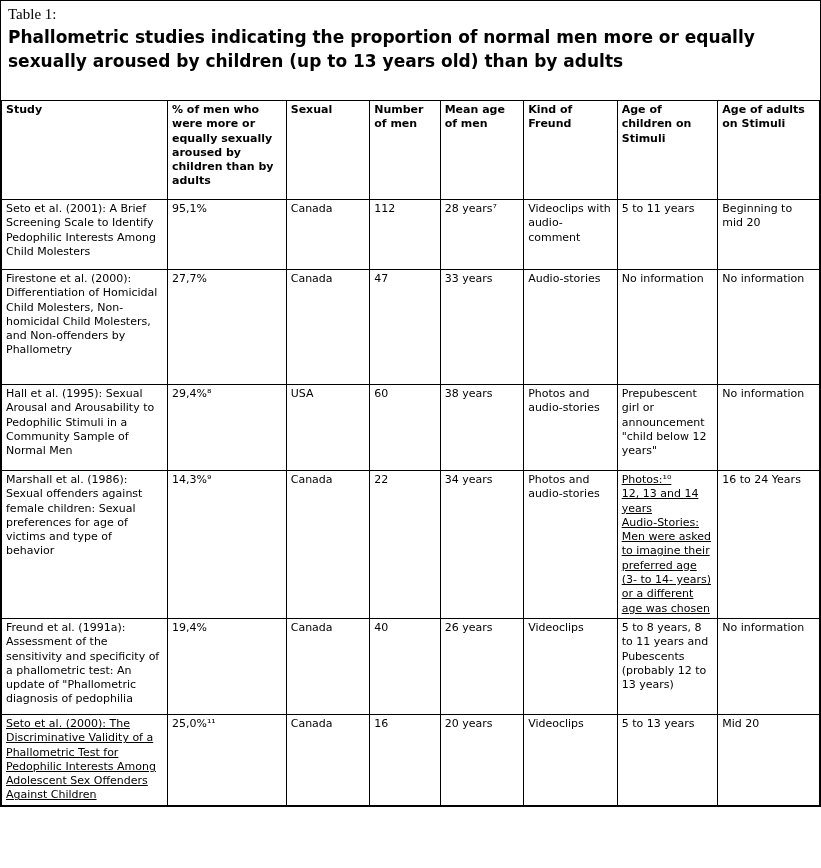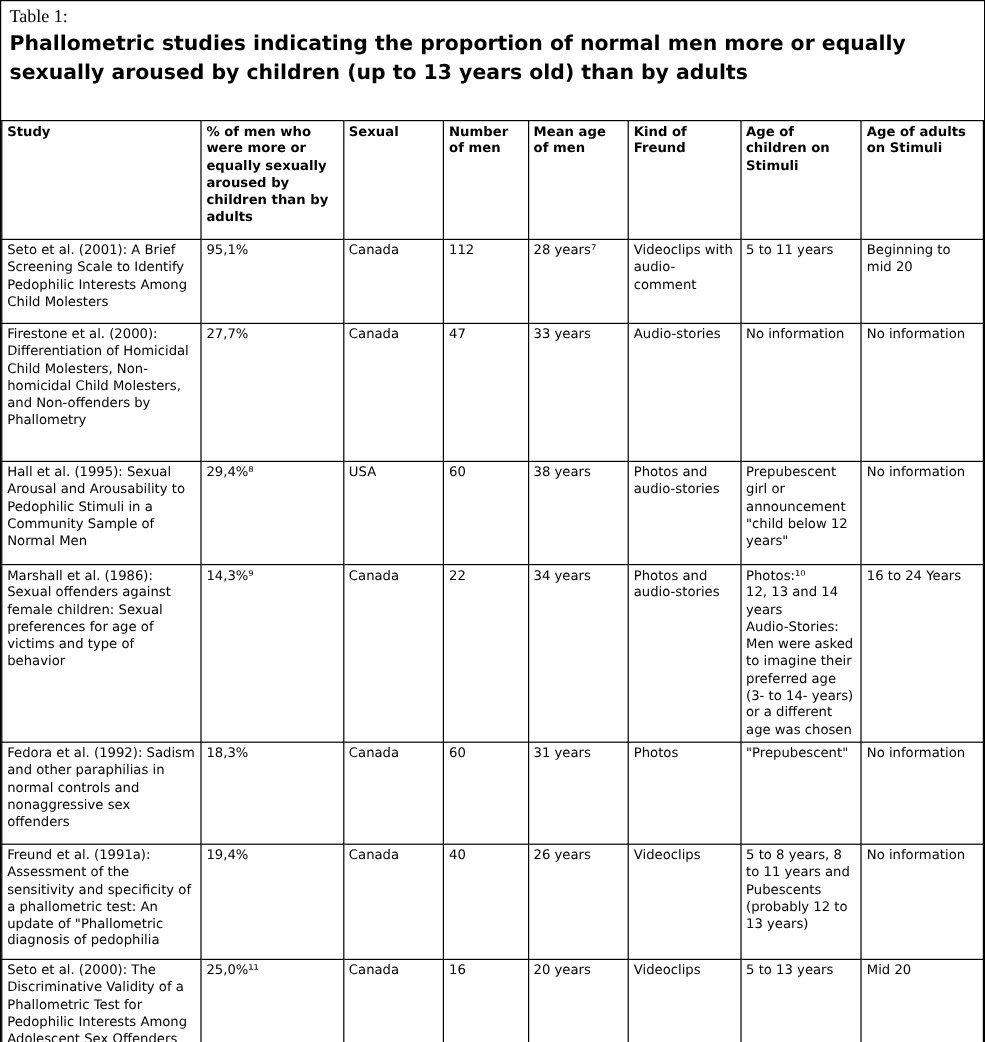--- a/index.html
+++ b/index.html
@@ -45,20 +45,21 @@
     white-space: pre-line;
     word-wrap: break-word;
   }
   table.grid th {
     font-weight: bold;
     margin-left: 48px;
   }
   td.small {
     font-size: 9px;
     line-height: 1.35;
+    text-decoration: underline;
   }
 </style>
 </head>
 <body>
 
 <div class="doc">
 
   <div class="caption">
     <div class="label">Table 1:</div>
     <div class="title">Phallometric studies indicating the proportion of normal men more or equally sexually aroused by children (up to 13 years old) than by adults</div>
@@ -124,30 +125,20 @@
         <td>Canada</td>
         <td>22</td>
         <td>34 years</td>
         <td>Photos and audio-stories</td>
         <td class="small">Photos:¹⁰
 12, 13 and 14 years
 Audio-Stories:
 Men were asked to imagine their preferred age (3- to 14- years) or a different age was chosen</td>
         <td>16 to 24 Years</td>
       </tr>
-      <tr style="height:85px">
-        <td>Fedora et al. (1992): Sadism and other paraphilias in normal controls and nonaggressive sex offenders</td>
-        <td>18,3%</td>
-        <td>Canada</td>
-        <td>60</td>
-        <td>31 years</td>
-        <td>Photos</td>
-        <td class="small">"Prepubescent"</td>
-        <td>No information</td>
-      </tr>
       <tr style="height:96px">
         <td>Freund et al. (1991a): Assessment of the sensitivity and specificity of a phallometric test: An update of "Phallometric diagnosis of pedophilia</td>
         <td>19,4%</td>
         <td>Canada</td>
         <td>40</td>
         <td>26 years</td>
         <td>Videoclips</td>
         <td>5 to 8 years, 8 to 11 years and Pubescents (probably 12 to 13 years)</td>
         <td>No information</td>
       </tr>

